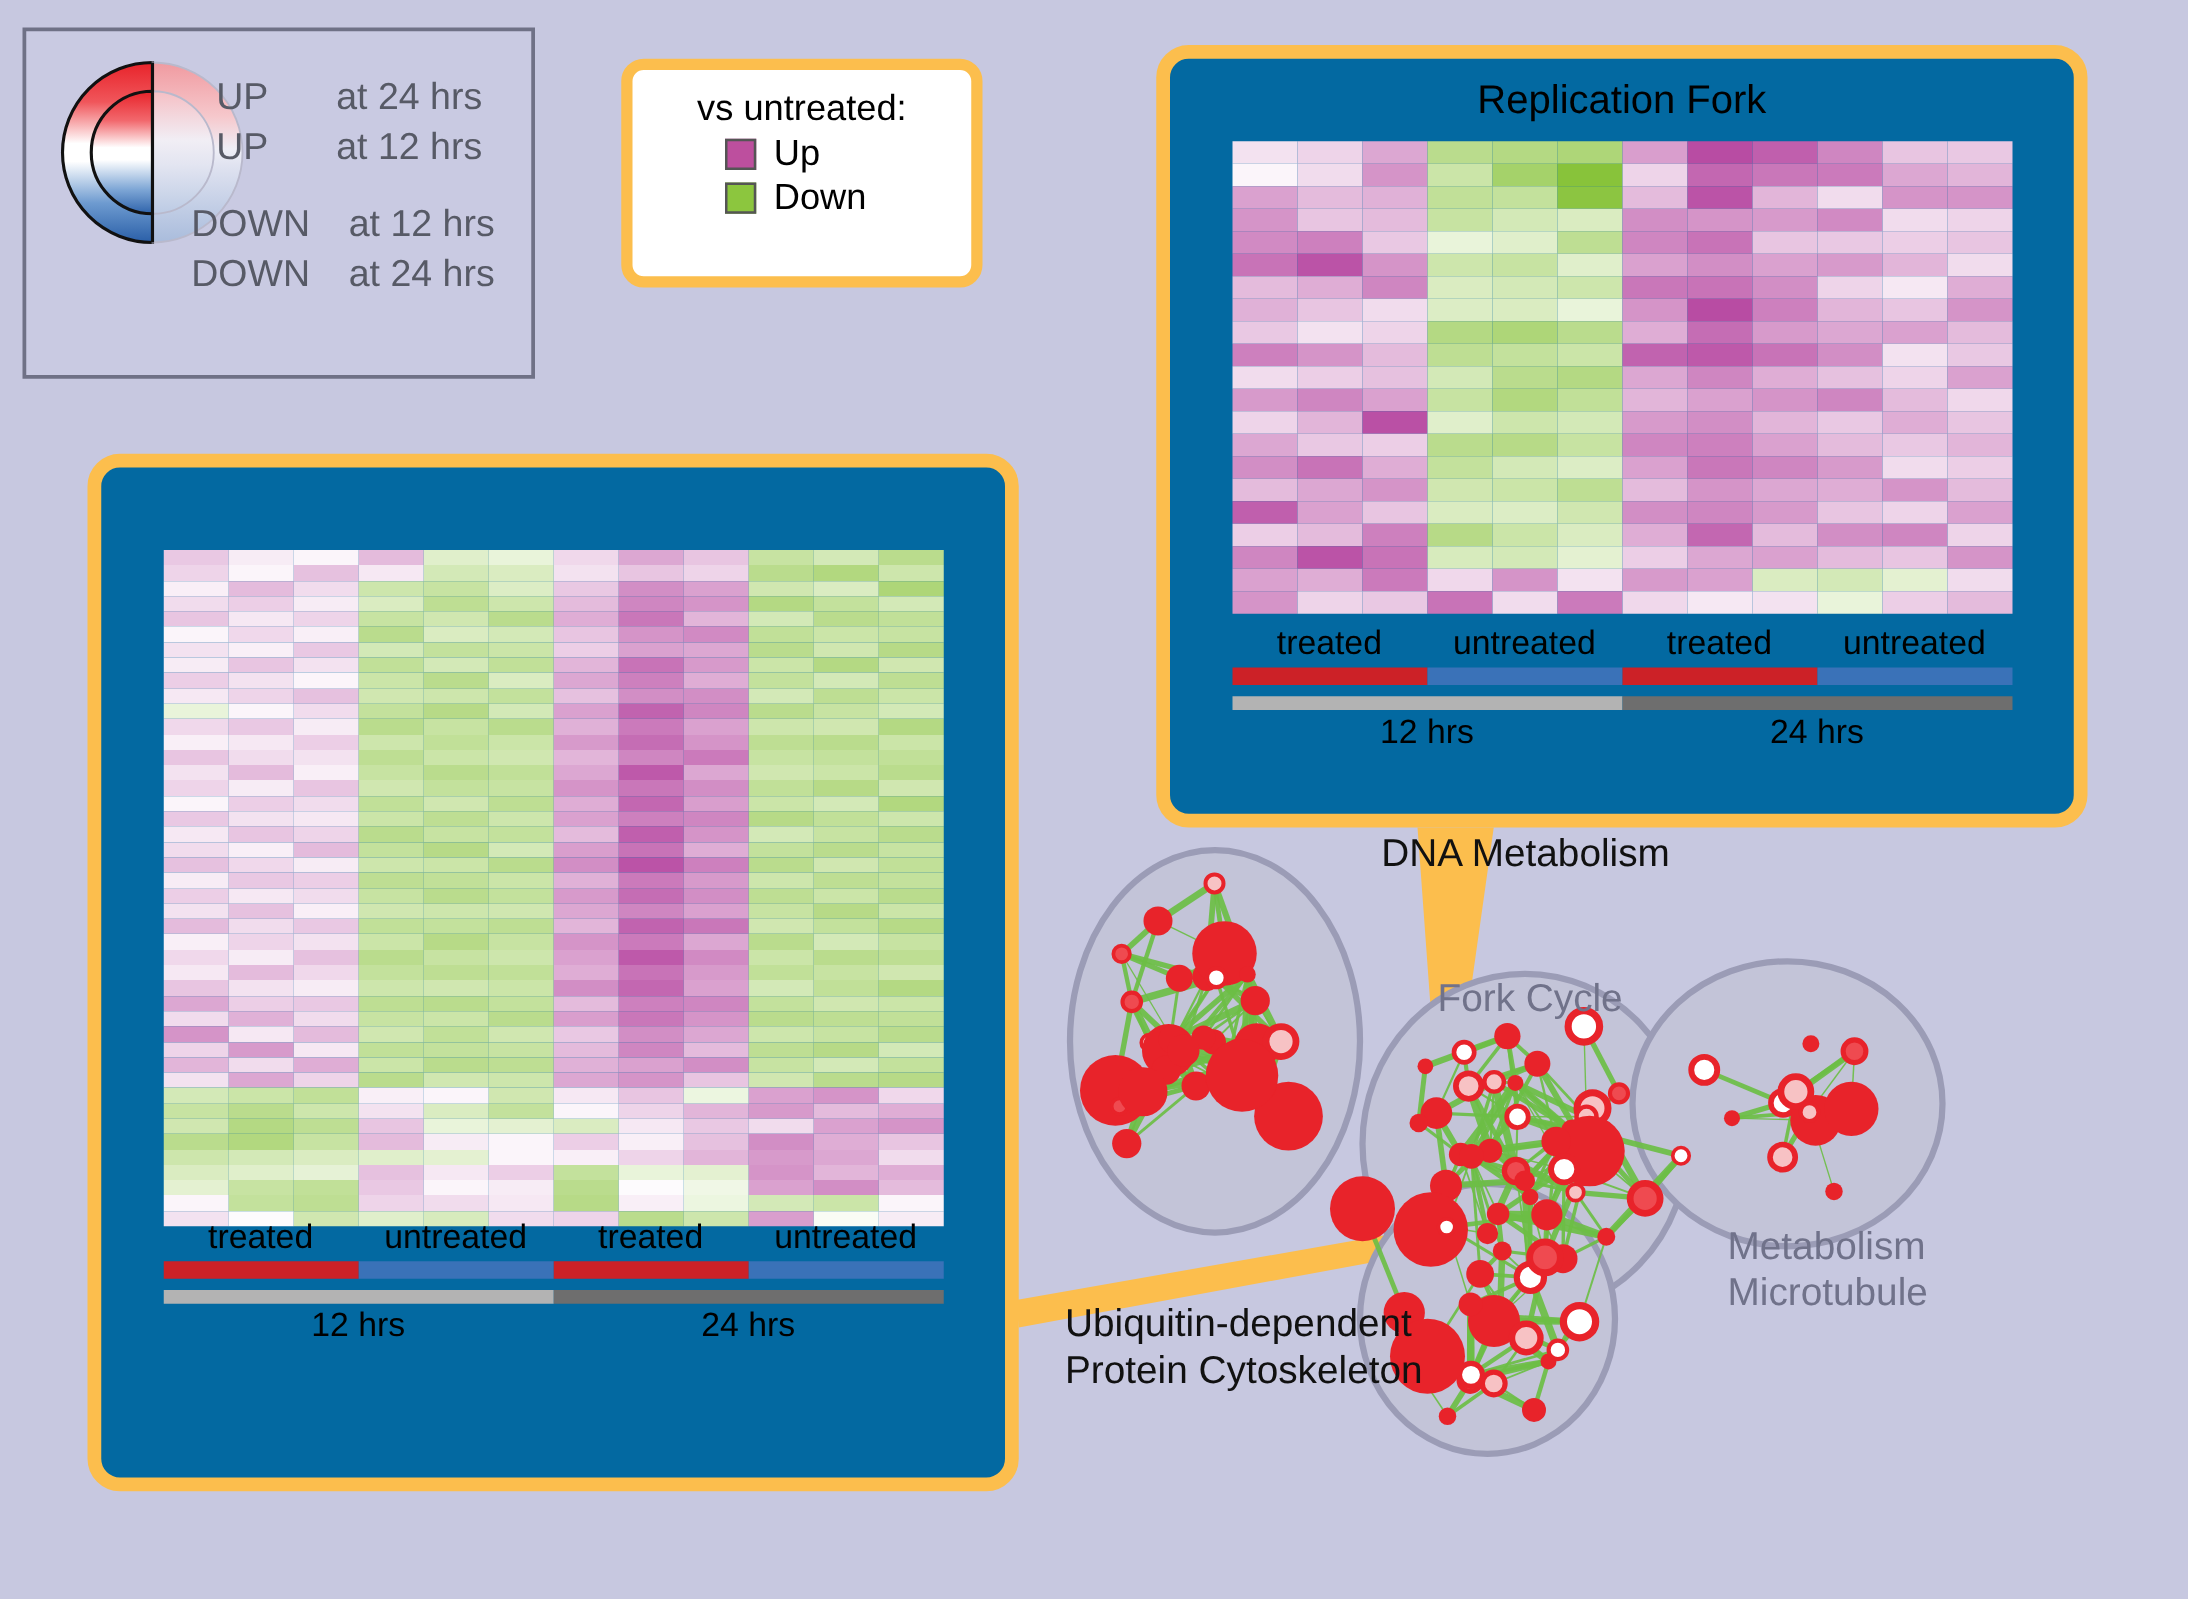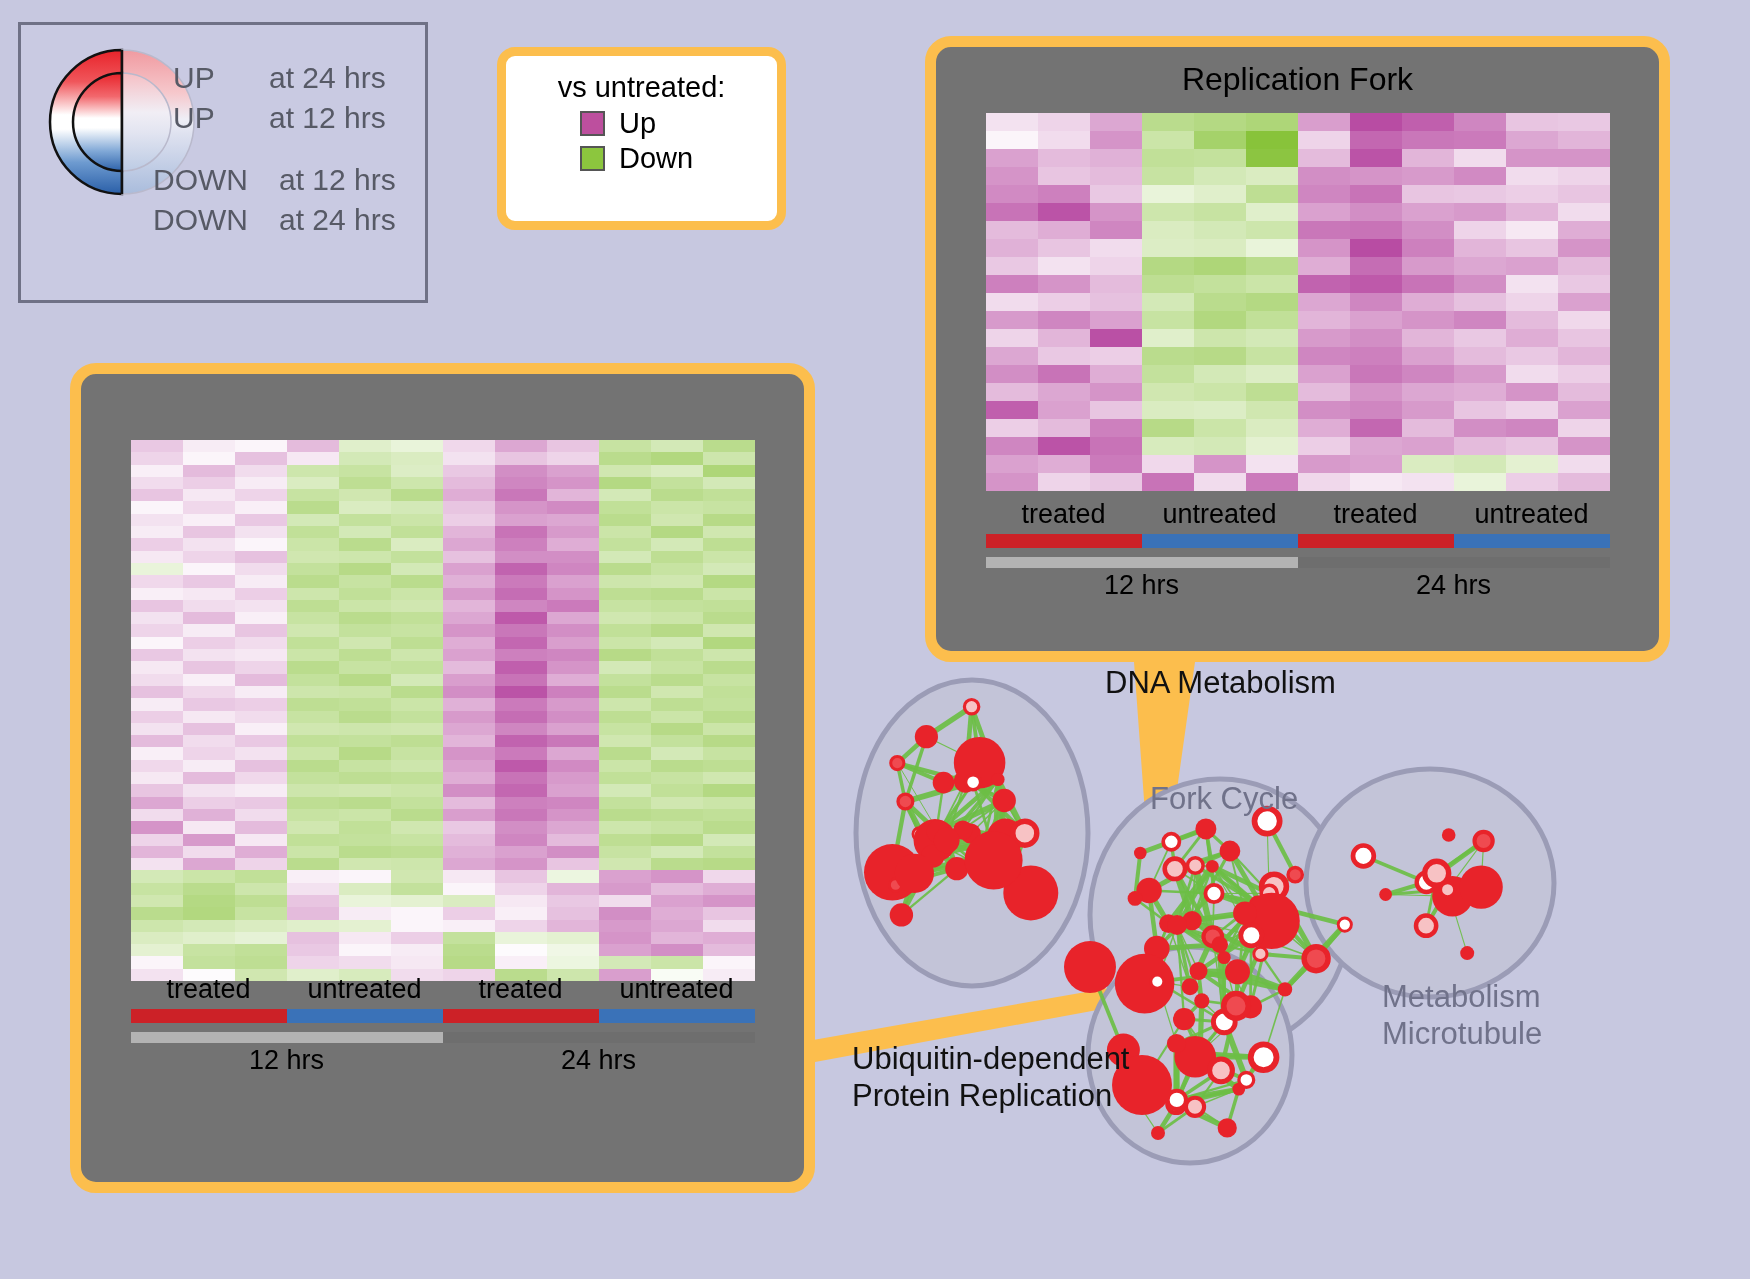--- a/index.html
+++ b/index.html
@@ -29,21 +29,21 @@
     position:absolute;left:497px;top:47px;width:289px;height:183px;
     background:#fff;border:9px solid #fcbe4d;border-radius:18px;box-sizing:border-box;
   }
   #legend-title{padding:14px 0 0 0;text-align:center;font-size:29px;color:#000;line-height:1.22;}
   .legend-item{display:flex;align-items:center;gap:14px;margin:2px 0 0 74px;}
   .legend-swatch{width:25px;height:25px;border:2px solid #555;box-sizing:border-box;}
   .legend-text{font-size:29px;color:#000;}
 
   
   .panel{
-    position:absolute;background:#737373;border:11px solid #fcbe4d;
+    position:absolute;background:#0369a1;border:11px solid #fcbe4d;
     border-radius:26px;box-sizing:border-box;
   }
   #panel-replication-fork{left:925px;top:36px;width:745px;height:626px;}
   #panel-apc{left:70px;top:363px;width:745px;height:830px;}
   .panel-title{text-align:center;font-size:32px;color:#000;padding-top:14px;font-weight:400;}
 
   .heat-wrap{position:absolute;left:0;right:0;}
   .heatmap{display:grid;margin:0 auto;}
   .heatmap > i{display:block;}
 
@@ -1395,16 +1395,16 @@
   </svg>
 
   <div class="cluster-label" id="label-dna-metabolism">DNA Metabolism</div>
   <div class="cluster-label" id="label-cell-cycle">Fork Cycle</div>
   <div class="cluster-label" id="label-microtubule">
     <div>Metabolism</div>
     <div>Microtubule</div>
   </div>
   <div class="cluster-label" id="label-ubiquitin">
     <div>Ubiquitin-dependent</div>
-    <div>Protein Replication</div>
+    <div>Protein Cytoskeleton</div>
   </div>
 
 </div>
 
 </body></html>

